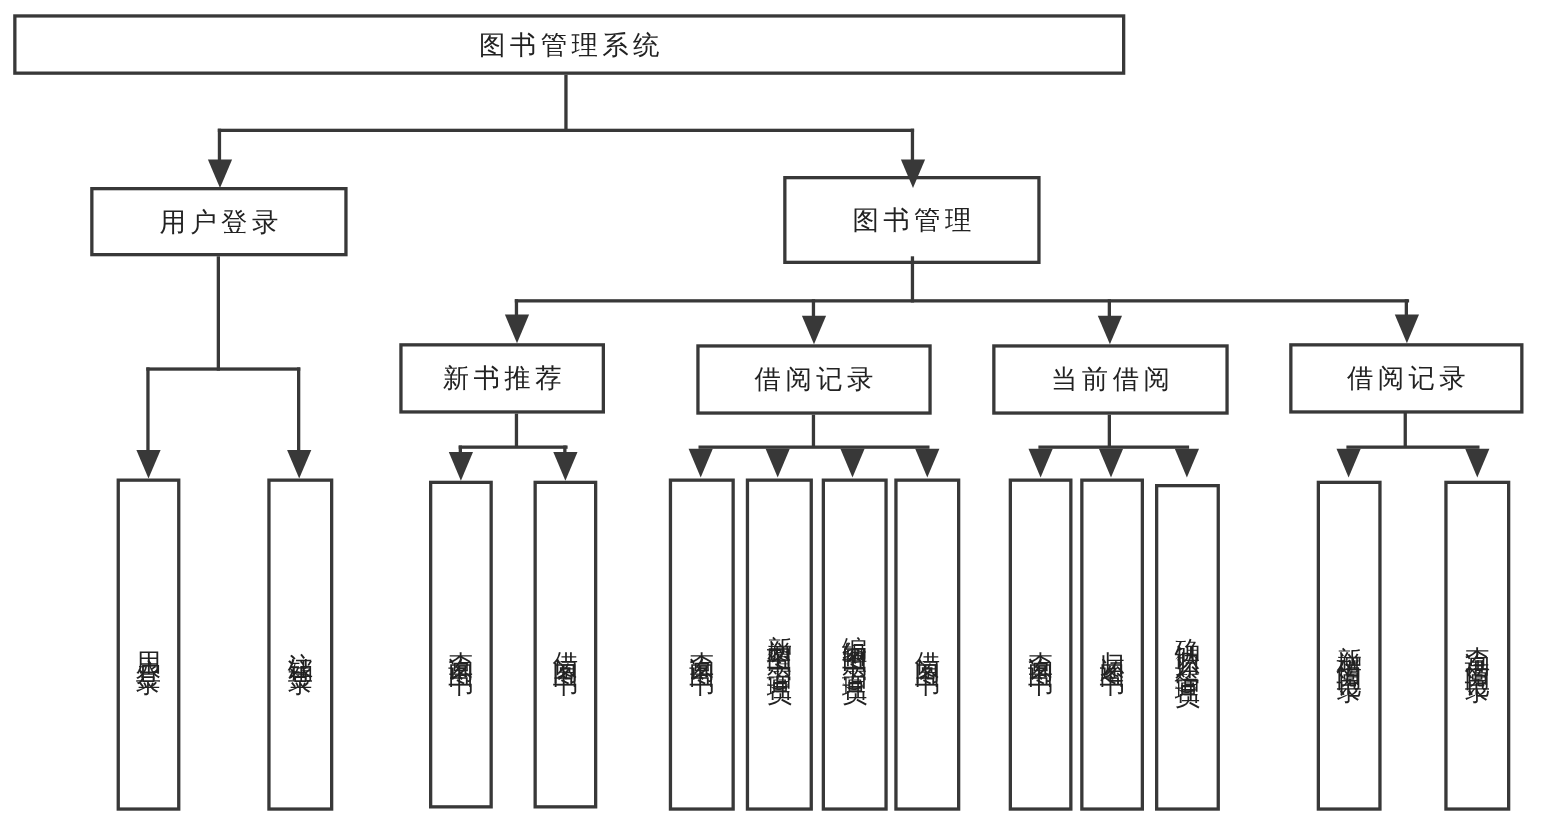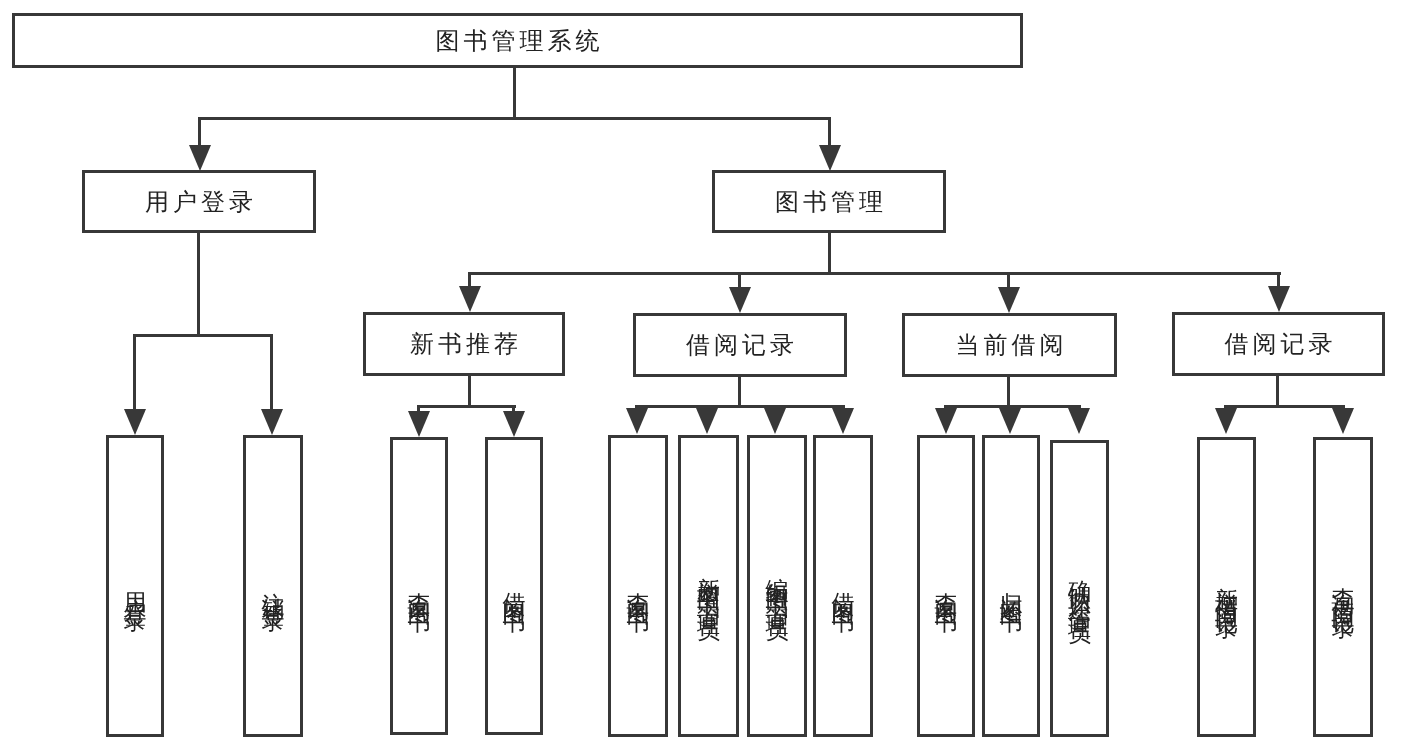--- a/index.html
+++ b/index.html
@@ -64,25 +64,25 @@
 <div id="canvas">
 
   <div class="node" style="left:12px;top:13px;width:1011px;height:55px;">
     <span class="hlabel">图书管理系统</span>
   </div>
 
   <div class="node" style="left:82px;top:170px;width:234px;height:63px;">
     <span class="hlabel">用户登录</span>
   </div>
 
-  <div class="node" style="left:712px;top:170px;width:234px;height:63px;">
+  <div class="node" style="left:712px;top:160px;width:234px;height:80px;">
     <span class="hlabel">图书管理</span>
   </div>
 
-  <div class="node" style="left:363px;top:312px;width:202px;height:64px;">
+  <div class="node" style="left:363px;top:312px;width:187px;height:64px;">
     <span class="hlabel">新书推荐</span>
   </div>
 
   <div class="node" style="left:633px;top:313px;width:214px;height:64px;">
     <span class="hlabel">借阅记录</span>
   </div>
 
   <div class="node" style="left:902px;top:313px;width:215px;height:64px;">
     <span class="hlabel">当前借阅</span>
   </div>

